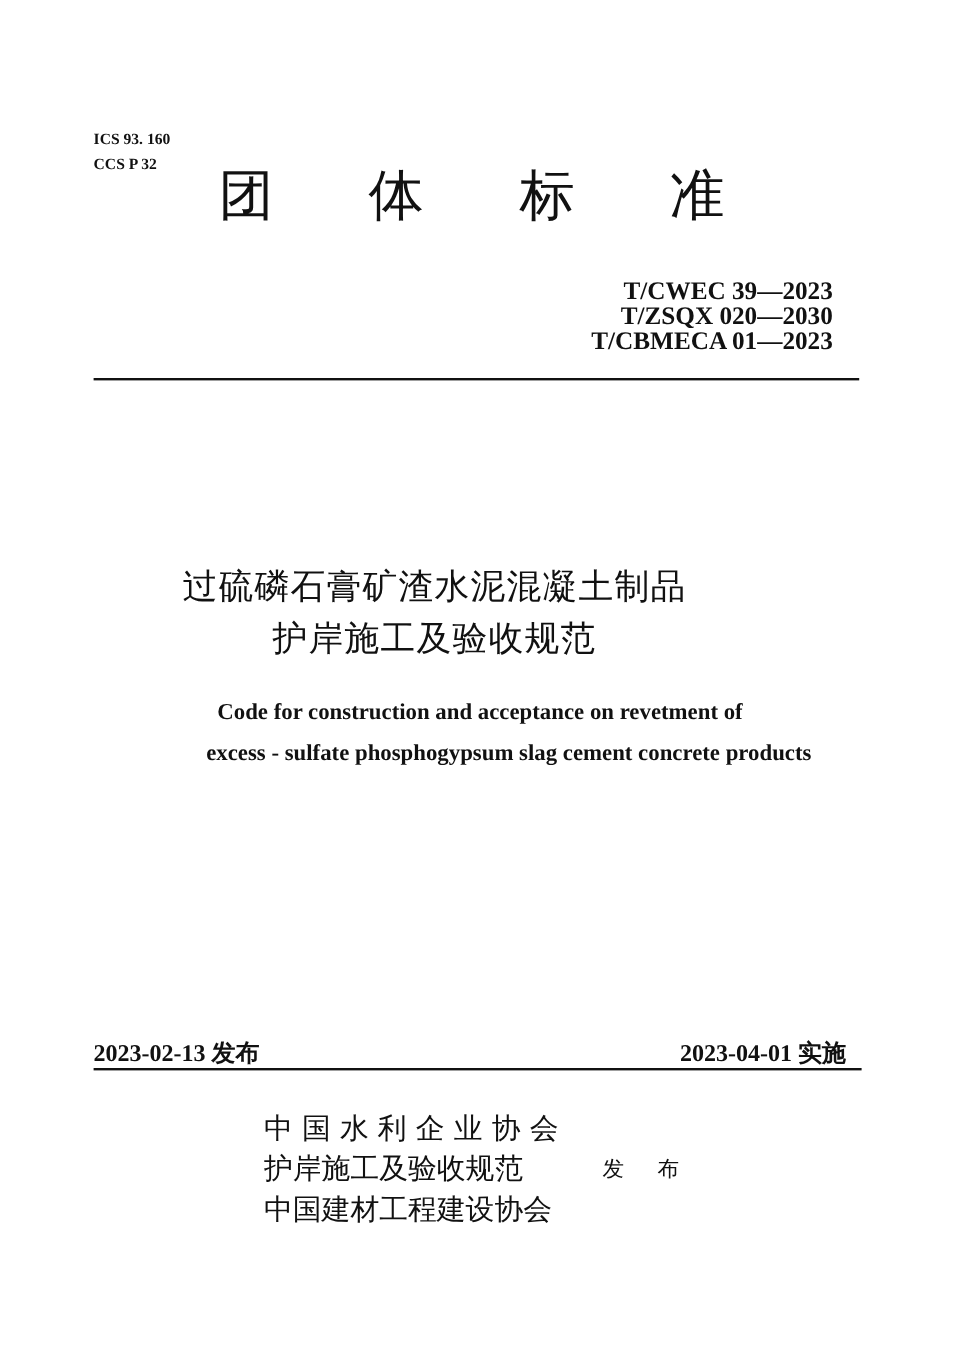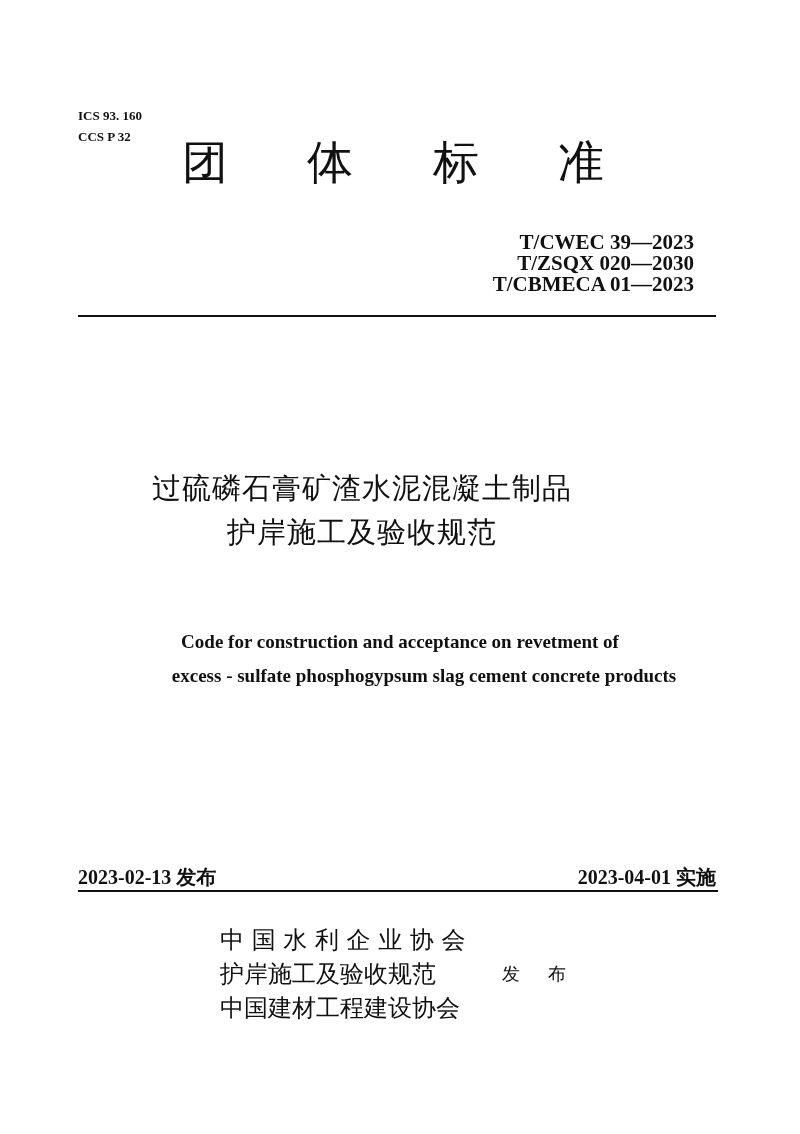--- a/index.html
+++ b/index.html
@@ -5,21 +5,21 @@
     html, body { margin: 0; padding: 0; background: #ffffff; }
     body { width: 800px; height: 1134px; position: relative; overflow: hidden; color: #111; }
     .serif { font-family: "Liberation Serif", "DejaVu Serif", serif; }
     .sans { font-family: "DejaVu Sans", "Liberation Sans", sans-serif; }
     .abs { position: absolute; }
     .cls { left: 78px; font-weight: bold; font-size: 13px; margin-top: 40px; }
     .title-char { position: absolute; top: 132px; font-size: 46px; font-weight: normal; }
     .std-no { right: 106px; text-align: right; font-weight: bold; font-size: 21px; line-height: 21px; }
     .rule { position: absolute; left: 78px; width: 638px; height: 2px; background: #111; }
     .cn-title { left: 0; width: 724px; text-align: center; font-size: 29px; line-height: 40px; letter-spacing: 1px; }
-    .en-title { left: 0; width: 800px; text-align: center; font-weight: bold; font-size: 19px; line-height: 30px; margin-top: 48px; }
+    .en-title { left: 0; width: 800px; text-align: center; font-weight: bold; font-size: 19px; line-height: 30px; }
     .date { font-weight: bold; font-size: 20px; top: 864px; }
     .pub-line { left: 220px; font-size: 24px; font-weight: normal; height: 36px; line-height: 36px; }
     .pub-label { font-size: 18px; position: absolute; font-weight: normal; }
   </style>
 </head>
 <body>
 
 <div>
 
   <div class="abs serif cls" style="top:68px;">ICS 93. 160</div>
@@ -40,21 +40,21 @@
 
   <div class="rule" style="top:315px;"></div>
 
   <div class="abs sans cn-title" style="top:468px;">过硫磷石膏矿渣水泥混凝土制品</div>
   <div class="abs sans cn-title" style="top:512px;">护岸施工及验收规范</div>
 
   <div class="abs serif en-title" style="top:579px;">Code for construction and acceptance on revetment of</div>
   <div class="abs serif en-title" style="top:613px;padding-left:24px;">excess - sulfate phosphogypsum slag cement concrete products</div>
 
   <div class="abs serif date" style="left:78px;">2023-02-13 发布</div>
-  <div class="abs serif date" style="right:84px;text-align:center;">2023-04-01 实施</div>
+  <div class="abs serif date" style="right:95px;text-align:center;">2023-04-01 实施</div>
 
   <div class="rule" style="top:890px; width:640px;"></div>
 
   <div class="abs sans pub-line" style="top:922px;">中 国 水 利 企 业 协 会</div>
   <div class="abs sans pub-line" style="top:956px; letter-spacing:0px;">护岸施工及验收规范</div>
   <div class="abs sans pub-label" style="left:502px; top:962px;">发</div>
   <div class="abs sans pub-label" style="left:548px; top:962px;">布</div>
   <div class="abs sans pub-line" style="top:990px;">中国建材工程建设协会</div>
 
 </div>

